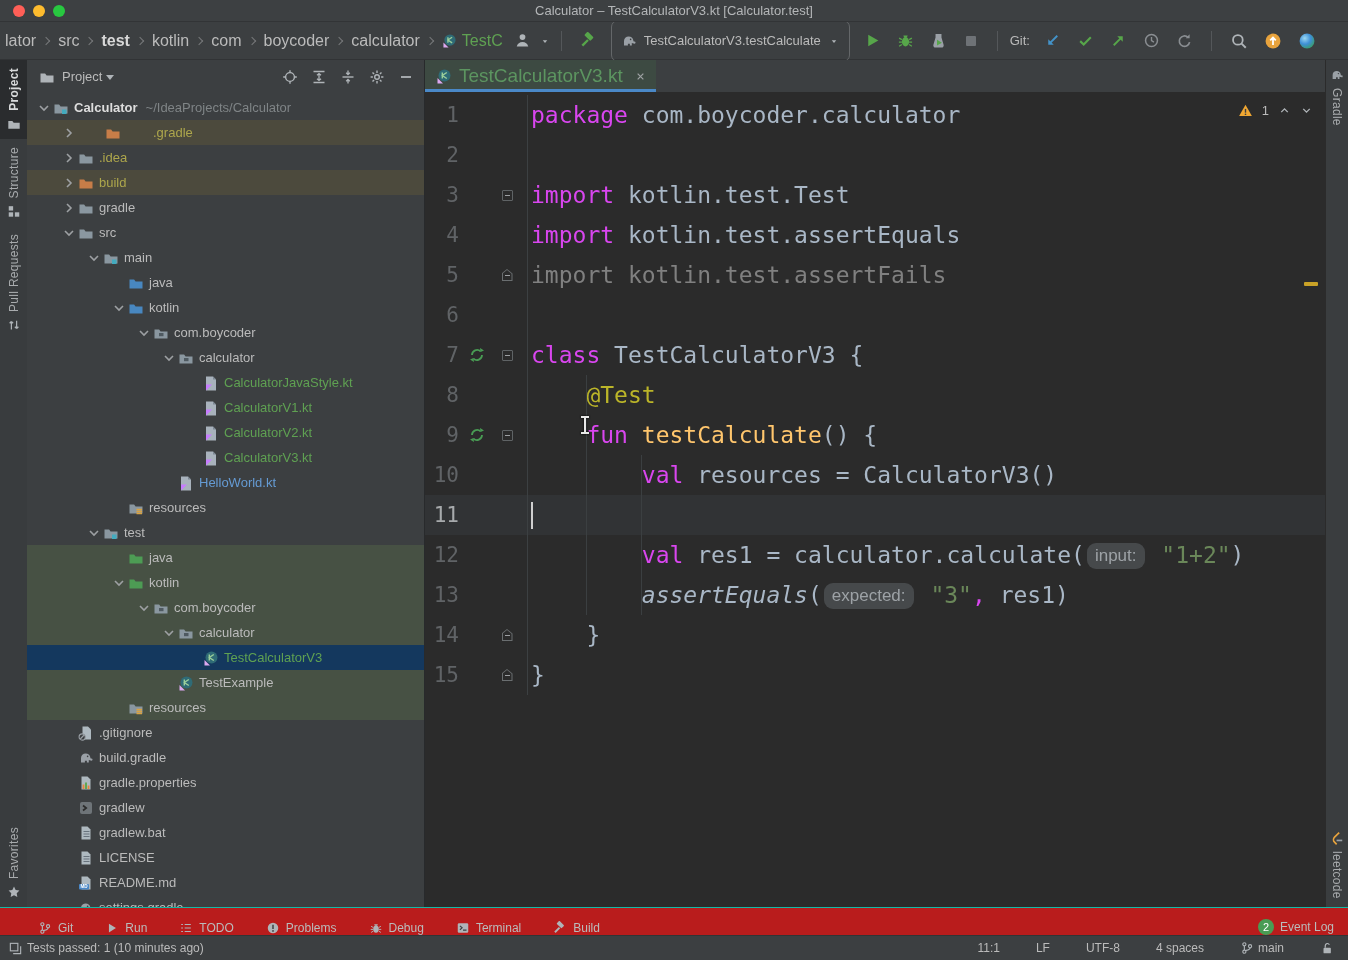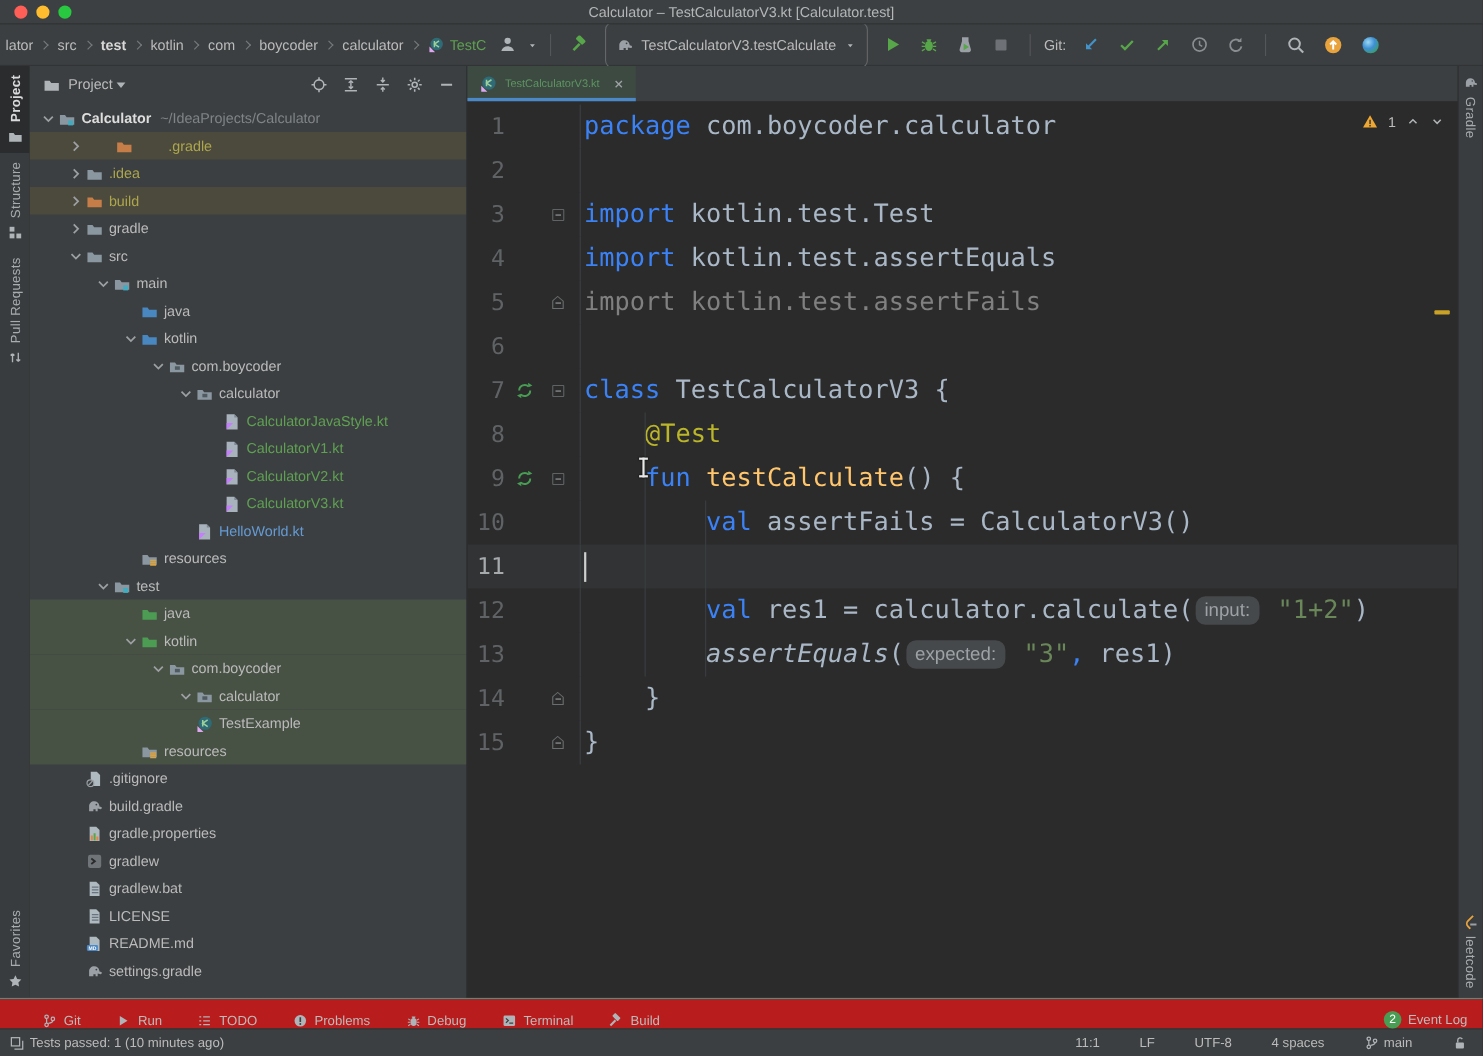--- a/index.html
+++ b/index.html
@@ -11,21 +11,21 @@
 
   
   .titlebar { height:22px; background:#3D4042; display:flex; align-items:center; justify-content:center; position:relative; border-bottom:1px solid #323436; }
   .traffic { position:absolute; left:13px; top:5px; display:flex; gap:8px; }
   .light { width:12px; height:12px; border-radius:50%; }
   .light.red{background:#FF5F57}.light.yellow{background:#FEBC2E}.light.green{background:#28C840}
   .wtitle { font-size:13px; color:#B4B6B8; }
 
   
   .navbar { height:38px; background:#3C3F41; display:flex; align-items:center; padding-left:2px; border-bottom:1px solid #313335; }
-  .crumbs { display:flex; align-items:center; font-size:13px; color:#BBBBBB; white-space:nowrap;justify-content:space-between; }
+  .crumbs { display:flex; align-items:center; font-size:16px; color:#BBBBBB; white-space:nowrap;justify-content:space-between; }
   .crumb { padding:0 3px; }
   .crumb.bold { font-weight:bold; color:#D8D8D8; }
   .crumb.cls { color:#5FA152; display:inline-flex; align-items:center; gap:5px; }
   .crumb-sep { width:6px; height:6px; border-top:1.5px solid #77797B; border-right:1.5px solid #77797B; transform:rotate(45deg); margin:0 6px 0 4px; flex:none; }
   .vsep { width:1px; height:20px; background:#54575A; margin:0 10px; flex:none; }
   .combo { height:42px; border:1px solid #646769; border-radius:7px; display:flex; align-items:center; gap:7px; padding:0 9px; font-size:13px; color:#BBBBBB; margin:0 6px; }
   .nav-act { margin:0 8px; cursor:default; }
   .gitlabel { font-size:13px; color:#BBBBBB; margin:0 6px 0 2px; }
 
   
@@ -55,34 +55,34 @@
   .trow .tl.green { color:#5FA152; }
   .trow .tl.blue { color:#659BD4; }
   .trow .sub { color:#7F8486; margin-left:8px; }
   .trow.bg-olive { background:#4C4A3D; }
   .trow.bg-green { background:#475144; }
   .trow.bg-selected { background:#14385E; }
 
   
   .editor-pane { flex:1; position:relative; background:#2B2B2B; }
   .tabbar { height:32px; background:#3C3F41; display:flex; border-bottom:0; }
-  .tab { display:flex; align-items:center; gap:7px; padding:0 9px 0 11px; background:#3D4A42; position:relative; font-size:10px; color:#5C9560; }
+  .tab { display:flex; align-items:center; gap:7px; padding:0 9px 0 11px; background:#3D4A42; position:relative; font-size:19px; color:#5C9560; }
   .tab::after { content:''; position:absolute; left:0; right:0; bottom:0; height:3px; background:#4A88C7; }
   .tab .close { margin-left:4px; }
 
   .codewrap { position:absolute; top:32px; left:0; right:0; bottom:0; overflow:hidden; padding-top:3px; }
   .eline { height:40px; display:flex; font-family:"DejaVu Sans Mono",monospace; font-size:23px; line-height:40px; position:relative; }
   .eline.current { background:#313335; }
   .gut { width:103px; flex:none; display:flex; align-items:center; border-right:1px solid #3C4042; }
   .lnum { width:34px; text-align:right; color:#606366; font-size:21px; }
   .eline.current .lnum { color:#A7AAAC; }
   .gslot { width:36px; display:flex; justify-content:center; }
   .fslot { width:24px; display:flex; justify-content:center; }
   .codecell { white-space:pre; padding-left:3px; position:relative; }
-  .seg-kw{color:#3b82f6}.seg-plain{color:#A9B7C6}.seg-gray{color:#808080}
+  .seg-kw{color:#d946ef}.seg-plain{color:#A9B7C6}.seg-gray{color:#808080}
   .seg-ann{color:#BBB529}.seg-fn{color:#FFC66D}.seg-str{color:#6A8759}
   .seg-it{color:#A9B7C6;font-style:italic}
   .seg-hint { font-family:"Liberation Sans",sans-serif; font-size:17px; background:#46494B; color:#9DA2A6; border-radius:9px; padding:3px 8px 4px; margin:0 3px 0 2px; vertical-align:2px; }
   .caret { position:absolute; left:3px; top:7px; width:2px; height:27px; background:#CFCFCF; }
   .fold-minus { width:11px; height:11px; border:1px solid #5F6365; background:#2B2B2B; position:relative; border-radius:1px; }
   .fold-minus::after { content:''; position:absolute; left:2px; right:2px; top:4px; height:1px; background:#9DA0A3; }
   .fold-end { width:11px; height:12px; background:#6A6E70; clip-path:polygon(50% 0,100% 38%,100% 100%,0 100%,0 38%); position:relative; }
   .fold-end::before { content:''; position:absolute; left:1px; right:1px; top:1px; bottom:1px; background:#2B2B2B; clip-path:polygon(50% 0,100% 38%,100% 100%,0 100%,0 38%); }
   .fold-end::after { content:''; position:absolute; left:3px; right:3px; top:6px; height:1px; background:#9DA0A3; }
 
@@ -604,20 +604,31 @@
             </svg>
           </span>
           <span class="icon">
             <svg width="16" height="16" viewBox="0 0 16 16">
               <path d="M1.5 13.5v-9h4.6l1.5 2h6.9v7z" fill="#8A97A0"></path>
               <rect x="6" y="8" width="4.5" height="3.2" fill="#4F5A61"></rect>
             </svg>
           </span>
           <span class="tl">calculator</span>
         </div>
+        <div class="trow bg-selected" style="padding-left: 158px;">
+          <span class="chev"></span>
+          <span class="icon">
+            <svg width="16" height="16" viewBox="0 0 16 16">
+              <circle cx="8.5" cy="7.5" r="6" fill="#2F6B76"></circle>
+              <path d="M6.3 4.5v6M10.8 4.5L6.3 7.5l4.5 3" stroke="#9CCF9A" stroke-width="1.4" fill="none"></path>
+              <path d="M1.5 15.5v-5.5l5.5 5.5z" fill="#DCA8F0"></path>
+            </svg>
+          </span>
+          <span class="tl green">TestCalculatorV3</span>
+        </div>
         <div class="trow bg-green" style="padding-left: 133px;">
           <span class="chev"></span>
           <span class="icon">
             <svg width="16" height="16" viewBox="0 0 16 16">
               <circle cx="8.5" cy="7.5" r="6" fill="#2F6B76"></circle>
               <path d="M6.3 4.5v6M10.8 4.5L6.3 7.5l4.5 3" stroke="#9CCF9A" stroke-width="1.4" fill="none"></path>
               <path d="M1.5 15.5v-5.5l5.5 5.5z" fill="#DCA8F0"></path>
             </svg>
           </span>
           <span class="tl">TestExample</span>
@@ -835,21 +846,21 @@
             </span>
           </span>
           <span class="codecell"><span class="seg-kw">    fun </span><span class="seg-fn">testCalculate</span><span class="seg-plain">() {</span></span>
         </div>
         <div class="eline">
           <span class="gut">
             <span class="lnum">10</span>
             <span class="gslot"></span>
             <span class="fslot"></span>
           </span>
-          <span class="codecell"><span class="seg-plain">        </span><span class="seg-kw">val </span><span class="seg-plain">assertFails = CalculatorV3()</span></span>
+          <span class="codecell"><span class="seg-plain">        </span><span class="seg-kw">val </span><span class="seg-plain">resources = CalculatorV3()</span></span>
         </div>
         <div class="eline current">
           <span class="gut">
             <span class="lnum">11</span>
             <span class="gslot"></span>
             <span class="fslot"></span>
           </span>
           <span class="codecell"><span class="caret"></span></span>
         </div>
         <div class="eline">

